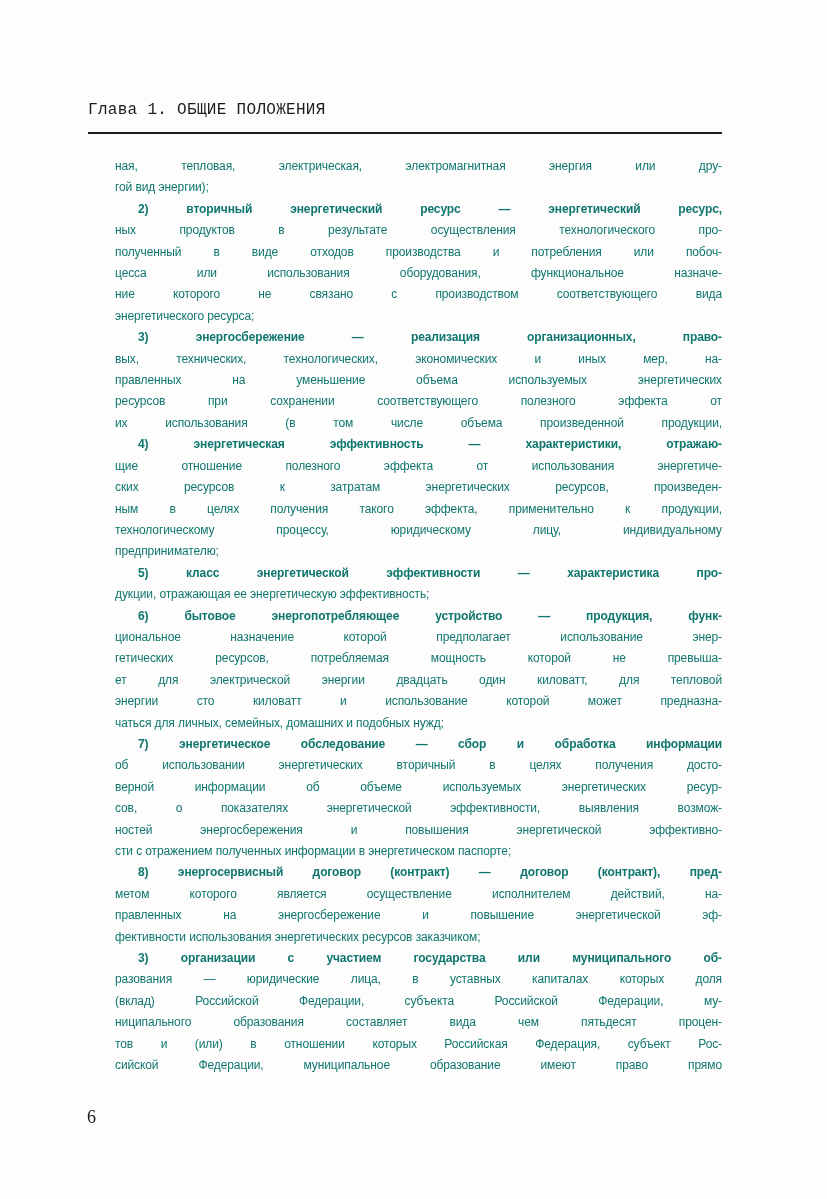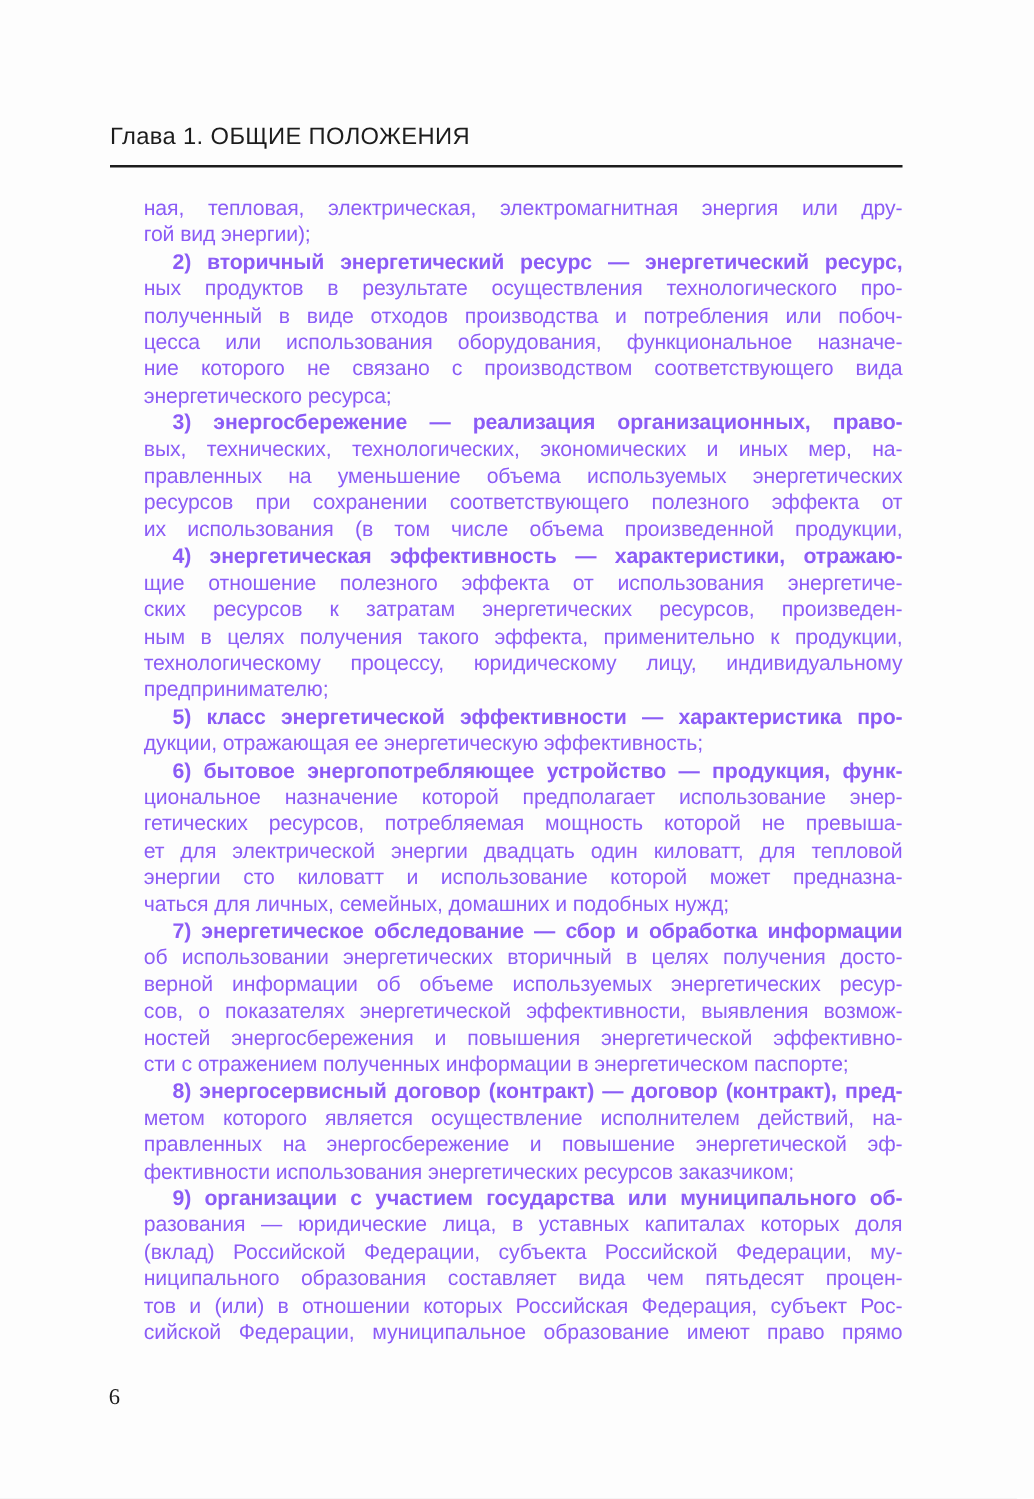--- a/index.html
+++ b/index.html
@@ -15,43 +15,44 @@
     background: #fdfdfd;
     color: #1a1a1a;
     font-family: "Liberation Sans", sans-serif;
     overflow: hidden;
   }
   .chapter-header {
     position: absolute;
     left: 88px;
     top: 100px;
     width: 634px;
-    font-size: 19px;
+    font-size: 16px;
     line-height: 20px;
     letter-spacing: 0.3px;
     color: #1c1c1c;
     white-space: nowrap;
+    font-family: Liberation Mono, monospace;
   }
   .header-rule {
     position: absolute;
     left: 88px;
     top: 132px;
     width: 634px;
     height: 1.6px;
     background: #1c1c1c;
   }
   .body-text {
     position: absolute;
     left: 115px;
     top: 156px;
     width: 607px;
-    font-size: 17px;
+    font-size: 12px;
     line-height: 21.4px;
     letter-spacing: -0.1px;
-    color: #8b5cf6;
+    color: #0f766e;
   }
   .body-text .line {
     text-align: justify;
     text-align-last: justify;
   }
   .body-text .line.end {
     text-align-last: left;
   }
   .body-text .line.indent {
     text-indent: 23px;
@@ -104,21 +105,21 @@
       <div class="line indent">7) энергетическое обследование — сбор и обработка информации</div>
       <div class="line">об использовании энергетических вторичный в целях получения досто-</div>
       <div class="line">верной информации об объеме используемых энергетических ресур-</div>
       <div class="line">сов, о показателях энергетической эффективности, выявления возмож-</div>
       <div class="line">ностей энергосбережения и повышения энергетической эффективно-</div>
       <div class="line end">сти с отражением полученных информации в энергетическом паспорте;</div>
       <div class="line indent">8) энергосервисный договор (контракт) — договор (контракт), пред-</div>
       <div class="line">метом которого является осуществление исполнителем действий, на-</div>
       <div class="line">правленных на энергосбережение и повышение энергетической эф-</div>
       <div class="line end">фективности использования энергетических ресурсов заказчиком;</div>
-      <div class="line indent">9) организации с участием государства или муниципального об-</div>
+      <div class="line indent">3) организации с участием государства или муниципального об-</div>
       <div class="line">разования — юридические лица, в уставных капиталах которых доля</div>
       <div class="line">(вклад) Российской Федерации, субъекта Российской Федерации, му-</div>
       <div class="line">ниципального образования составляет вида чем пятьдесят процен-</div>
       <div class="line">тов и (или) в отношении которых Российская Федерация, субъект Рос-</div>
       <div class="line">сийской Федерации, муниципальное образование имеют право прямо</div>
     </div>
   <div class="page-number">6</div>
 </div>
 
 </body></html>

